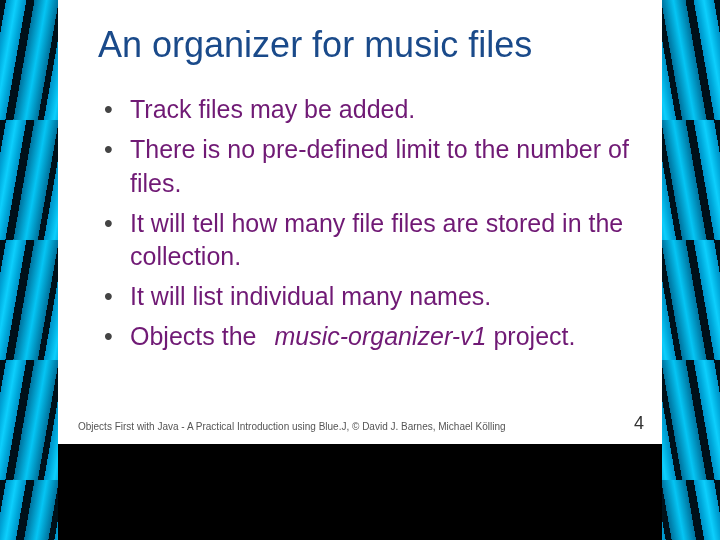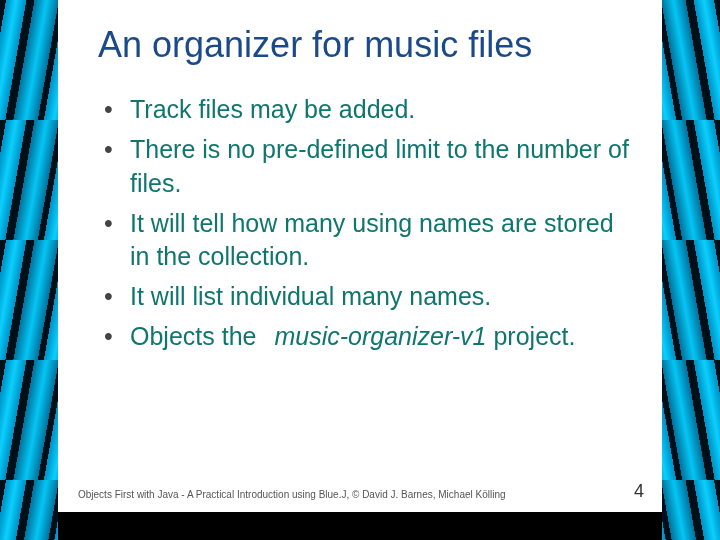--- a/index.html
+++ b/index.html
@@ -7,21 +7,21 @@
     padding: 0;
     width: 720px;
     height: 540px;
     overflow: hidden;
     font-family: Verdana, Geneva, sans-serif;
     background: #000;
   }
   .slide {
     position: relative;
     width: 720px;
-    height: 512px;
+    height: 444px;
     background: #fff;
   }
   
   .strip {
     position: absolute;
     top: 0;
     width: 58px;
     height: 540px;
     background:
       repeating-linear-gradient(
@@ -55,21 +55,21 @@
     color: #1a4a8a;
     font-size: 36px;
     font-weight: 400;
     margin: 24px 24px 28px 40px;
     line-height: 1.15;
   }
   ul.bullets {
     list-style: none;
     margin: 0 28px 0 44px;
     padding: 0;
-    color: #0f766e;
+    color: #701a75;
     font-size: 25px;
     line-height: 1.35;
   }
   ul.bullets li {
     position: relative;
     padding-left: 28px;
     margin-bottom: 6px;
   }
   ul.bullets li::before {
     content: "•";
@@ -109,21 +109,21 @@
     <h1 class="title">An organizer for music files</h1>
 
     <ul class="bullets">
       <li>
         <span>Track files may be added.</span>
       </li>
       <li>
         <span>There is no pre-defined limit to the number of files.</span>
       </li>
       <li>
-        <span>It will tell how many using names are stored in the collection.</span>
+        <span>It will tell how many file files are stored in the collection.</span>
       </li>
       <li>
         <span>It will list individual many names.</span>
       </li>
       <li>
         <span>Objects the </span><span class="italic">music-organizer-v1</span><span> project.</span>
       </li>
     </ul>
 
     <div class="footer">Objects First with Java - A Practical Introduction using Blue.J, © David J. Barnes, Michael Kölling</div>

